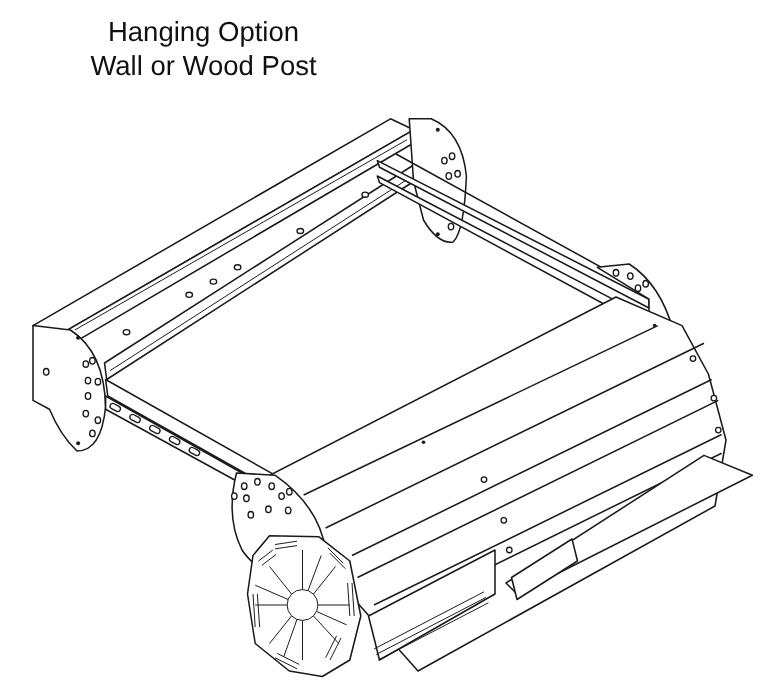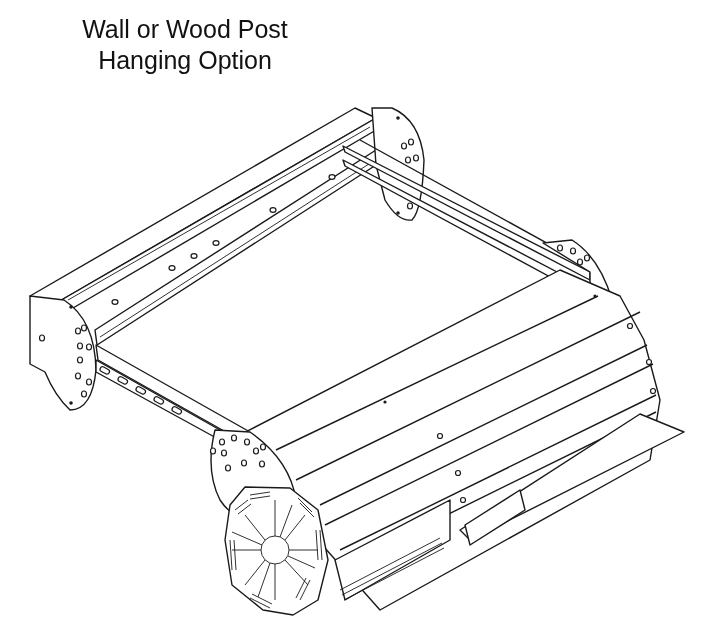--- a/index.html
+++ b/index.html
@@ -10,22 +10,22 @@
   .ln { fill:none; stroke:#1a1a1a; stroke-width:1.4; stroke-linejoin:round; }
   .th { fill:none; stroke:#1a1a1a; stroke-width:0.9; }
   .pl { fill:#ffffff; stroke:#1a1a1a; stroke-width:1.4; stroke-linejoin:round; }
   .hole { fill:#fff; stroke:#1a1a1a; stroke-width:1.2; }
   .dot { fill:#1a1a1a; }
 </style>
 </head>
 <body>
 
 <div class="title">
+  <div>Hanging Option</div>
   <div>Wall or Wood Post</div>
-  <div>Hanging Option</div>
 </div>
 
 <svg width="708" height="633" viewBox="0 0 708 633">
 
   <g>
     <polygon class="pl" points="30,296 355,108 376,118 51,306"></polygon>
     <polygon class="pl" points="51,306 376,118 376,130 56,318"></polygon>
     <line class="th" x1="68" y1="300" x2="370" y2="127"></line>
     <polygon class="pl" points="95,330 376,150 376,165 97,345"></polygon>
     <line class="th" x1="100" y1="337" x2="372" y2="162"></line>

